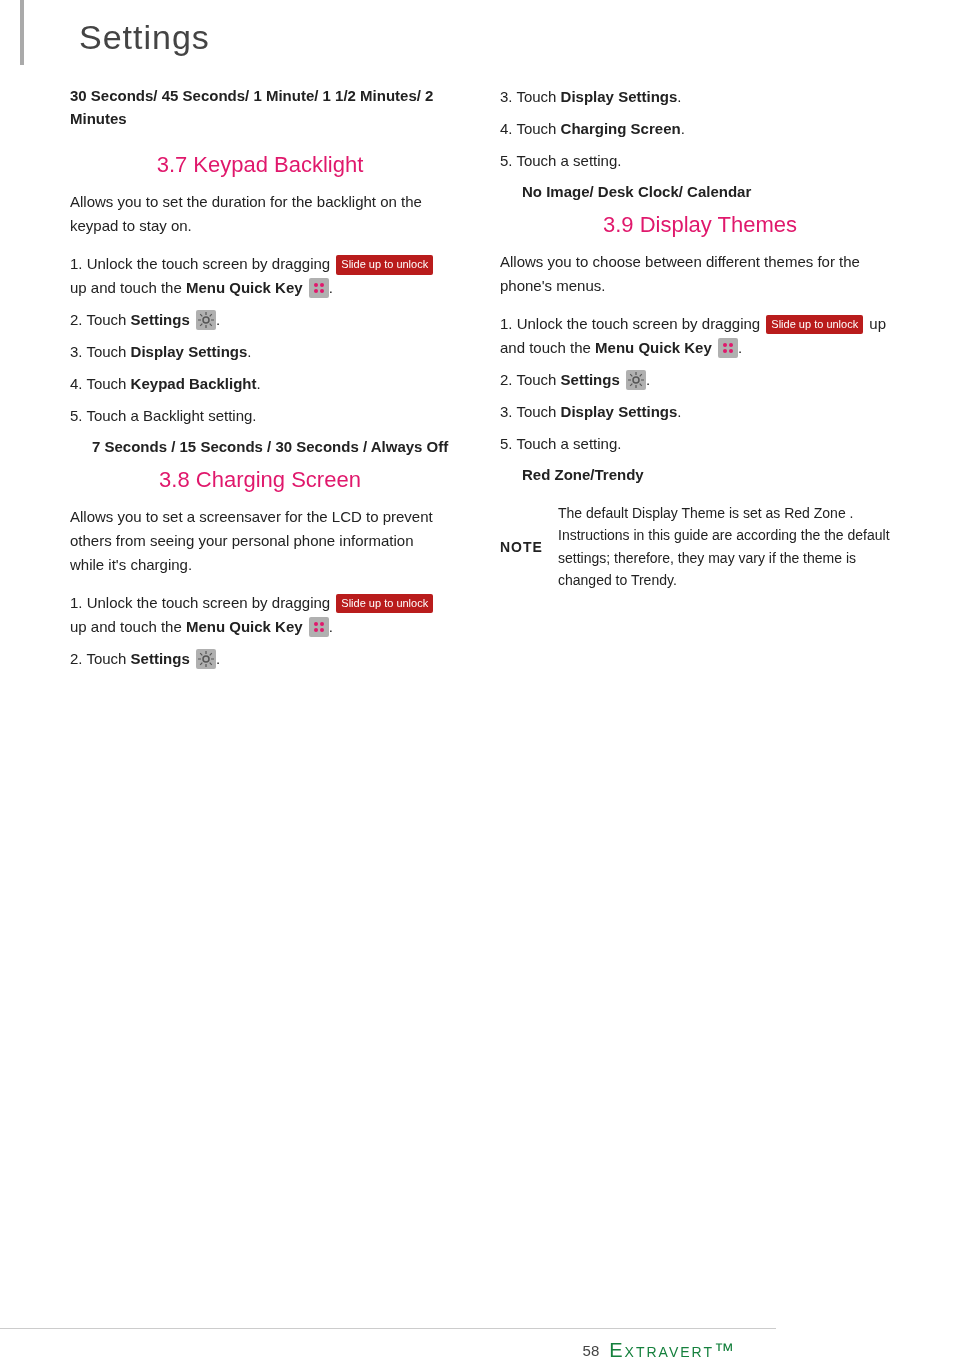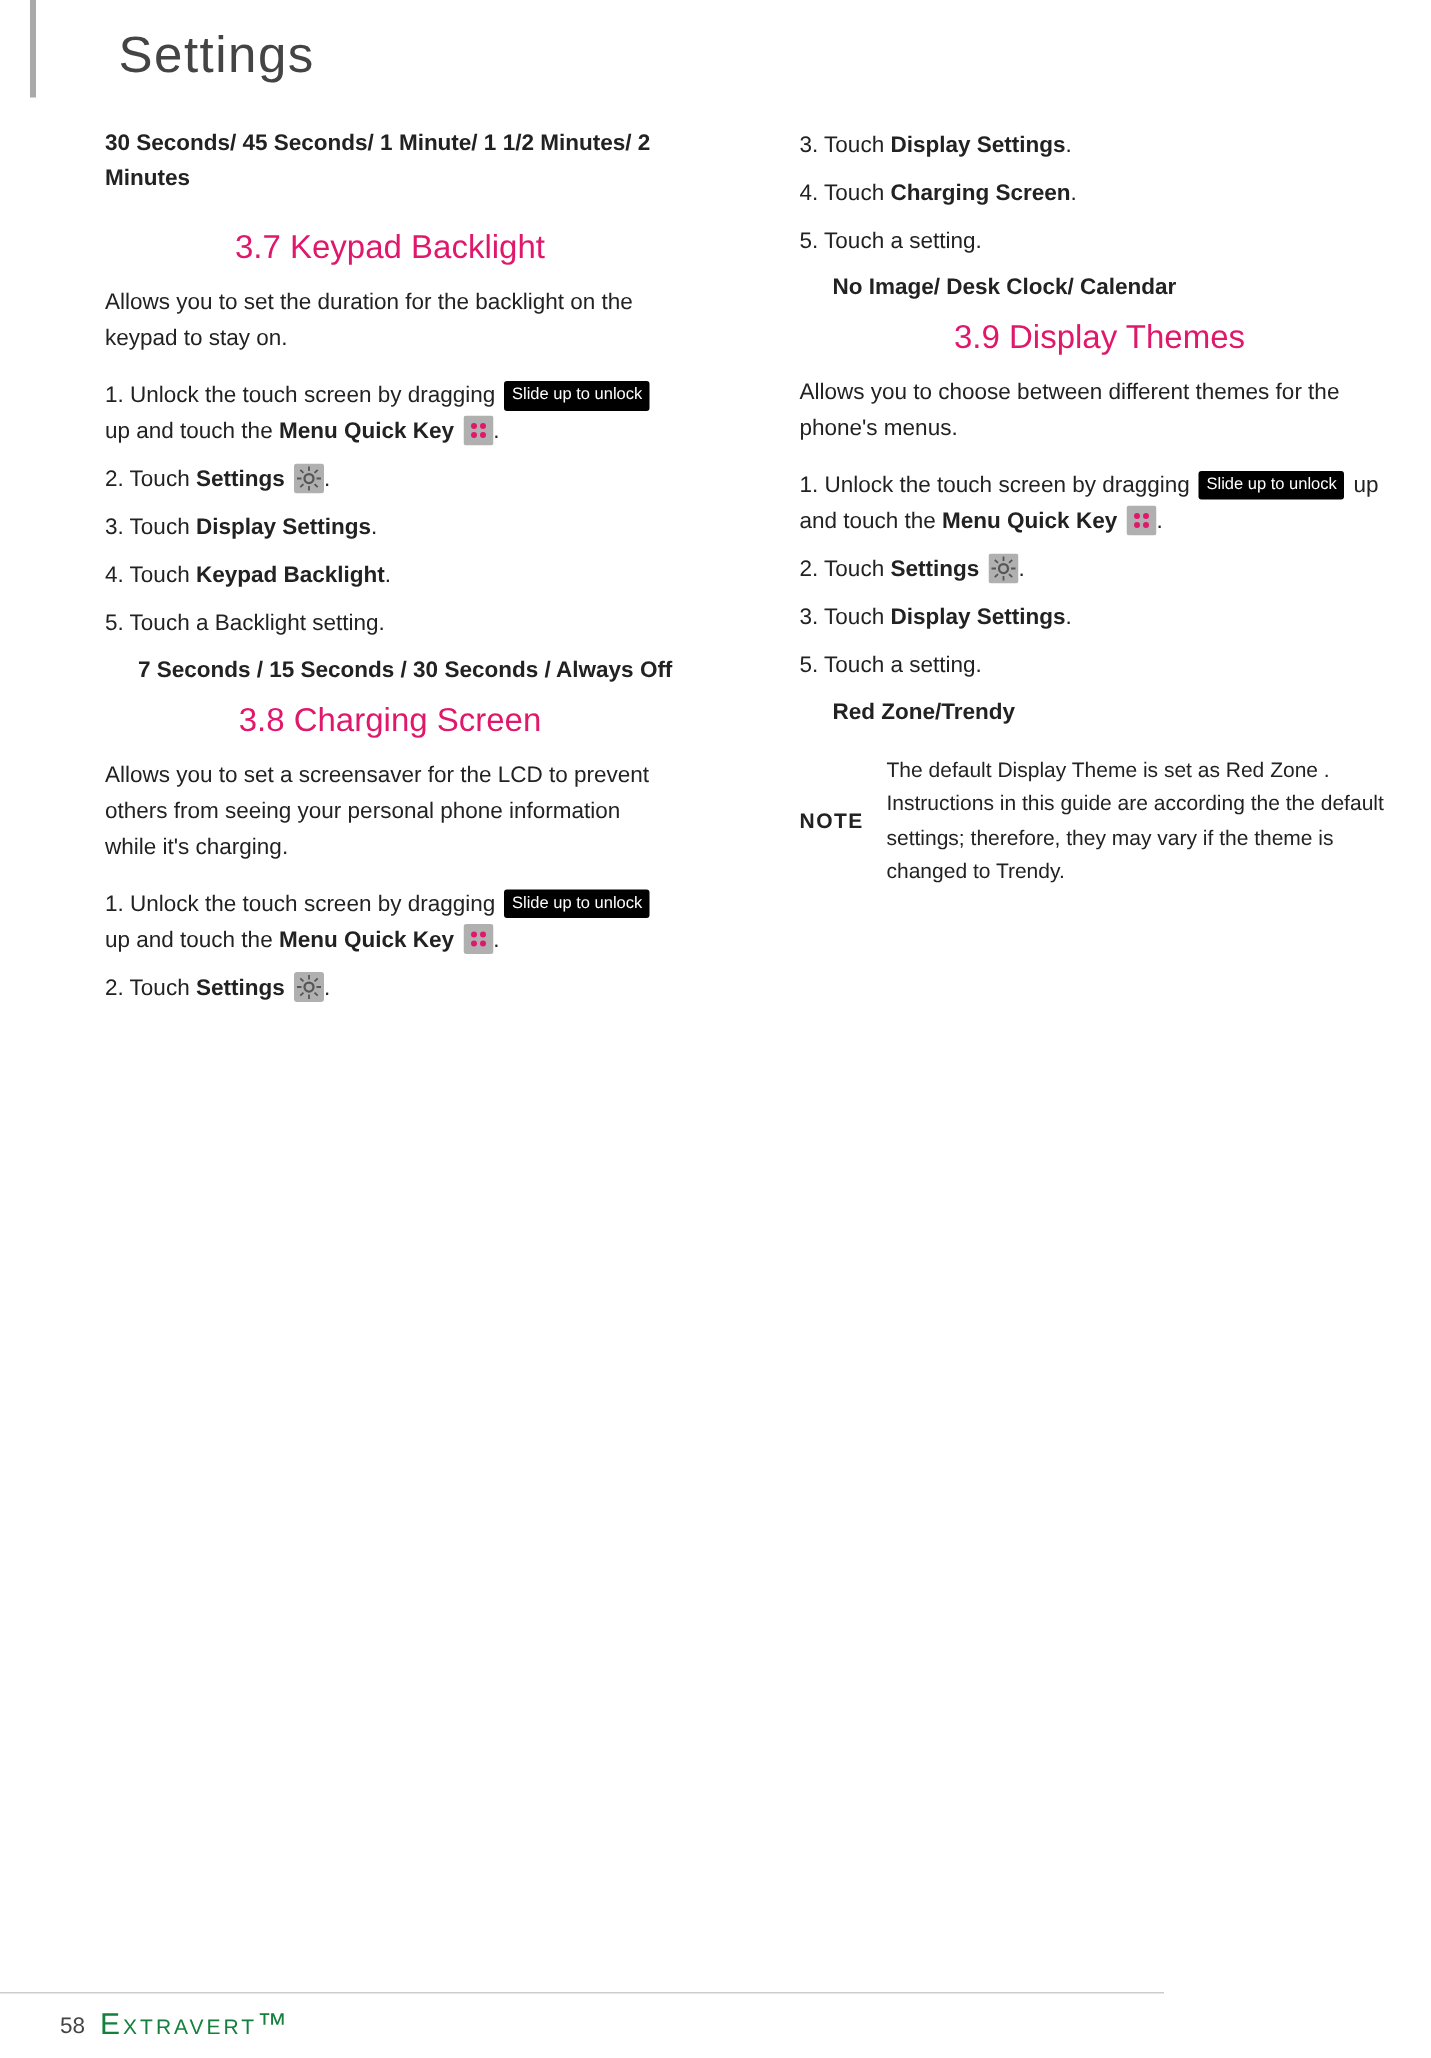--- a/index.html
+++ b/index.html
@@ -27,21 +27,20 @@
     .header-title {
       font-size: 34px;
       font-weight: 300;
       color: #444;
       letter-spacing: 1px;
     }
     .content-area {
       display: flex;
       flex: 1;
       padding: 0 30px;
-      gap: 33px;
     }
     .left-col {
       width: 450px;
       padding: 20px 30px 20px 40px;
       flex-shrink: 0;
     }
     .right-col {
       width: 450px;
       padding: 20px 30px 20px 20px;
       flex-shrink: 0;
@@ -69,21 +68,21 @@
       font-size: 15px;
       line-height: 1.6;
       margin-bottom: 8px;
       padding-left: 0;
     }
     .step-number {
       font-size: 15px;
     }
     .slide-badge {
       display: inline-block;
-      background: #000000;
+      background: #b91c1c;
       color: #fff;
       font-size: 11px;
       padding: 1px 5px;
       border-radius: 2px;
       vertical-align: middle;
       margin: 0 2px;
     }
     .step-sub {
       margin-left: 22px;
       font-weight: bold;
@@ -108,20 +107,21 @@
     }
     .note-text {
       font-size: 14px;
       line-height: 1.6;
     }
     .footer {
       border-top: 1px solid #ccc;
       padding: 10px 40px;
       display: flex;
       align-items: center;
+      justify-content: flex-end;
     }
     .footer-page {
       font-size: 15px;
       color: #444;
       margin-right: 10px;
     }
     .footer-brand {
       font-size: 20px;
       color: #15803d;
       font-variant: small-caps;

